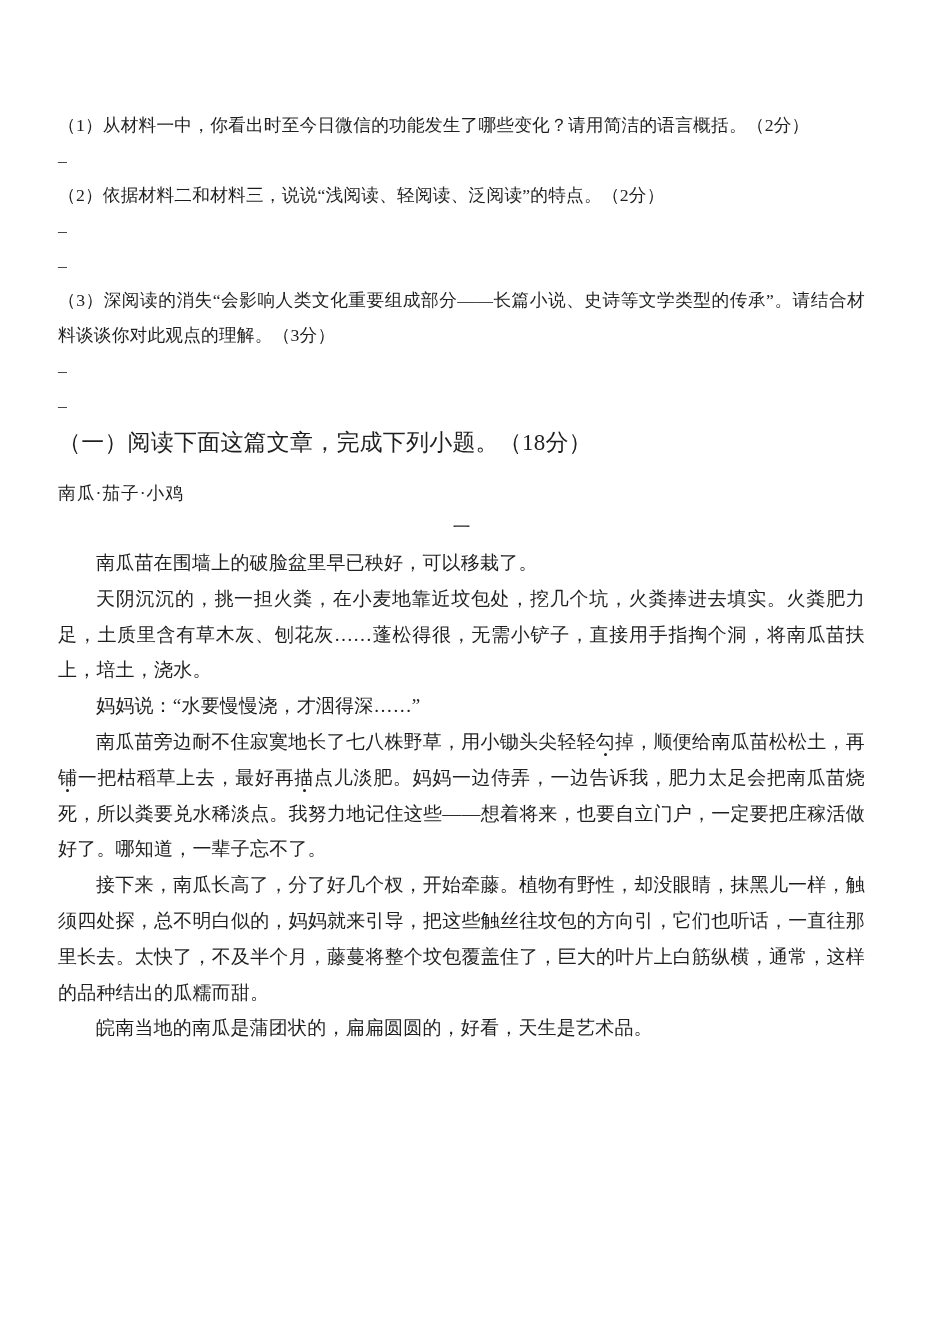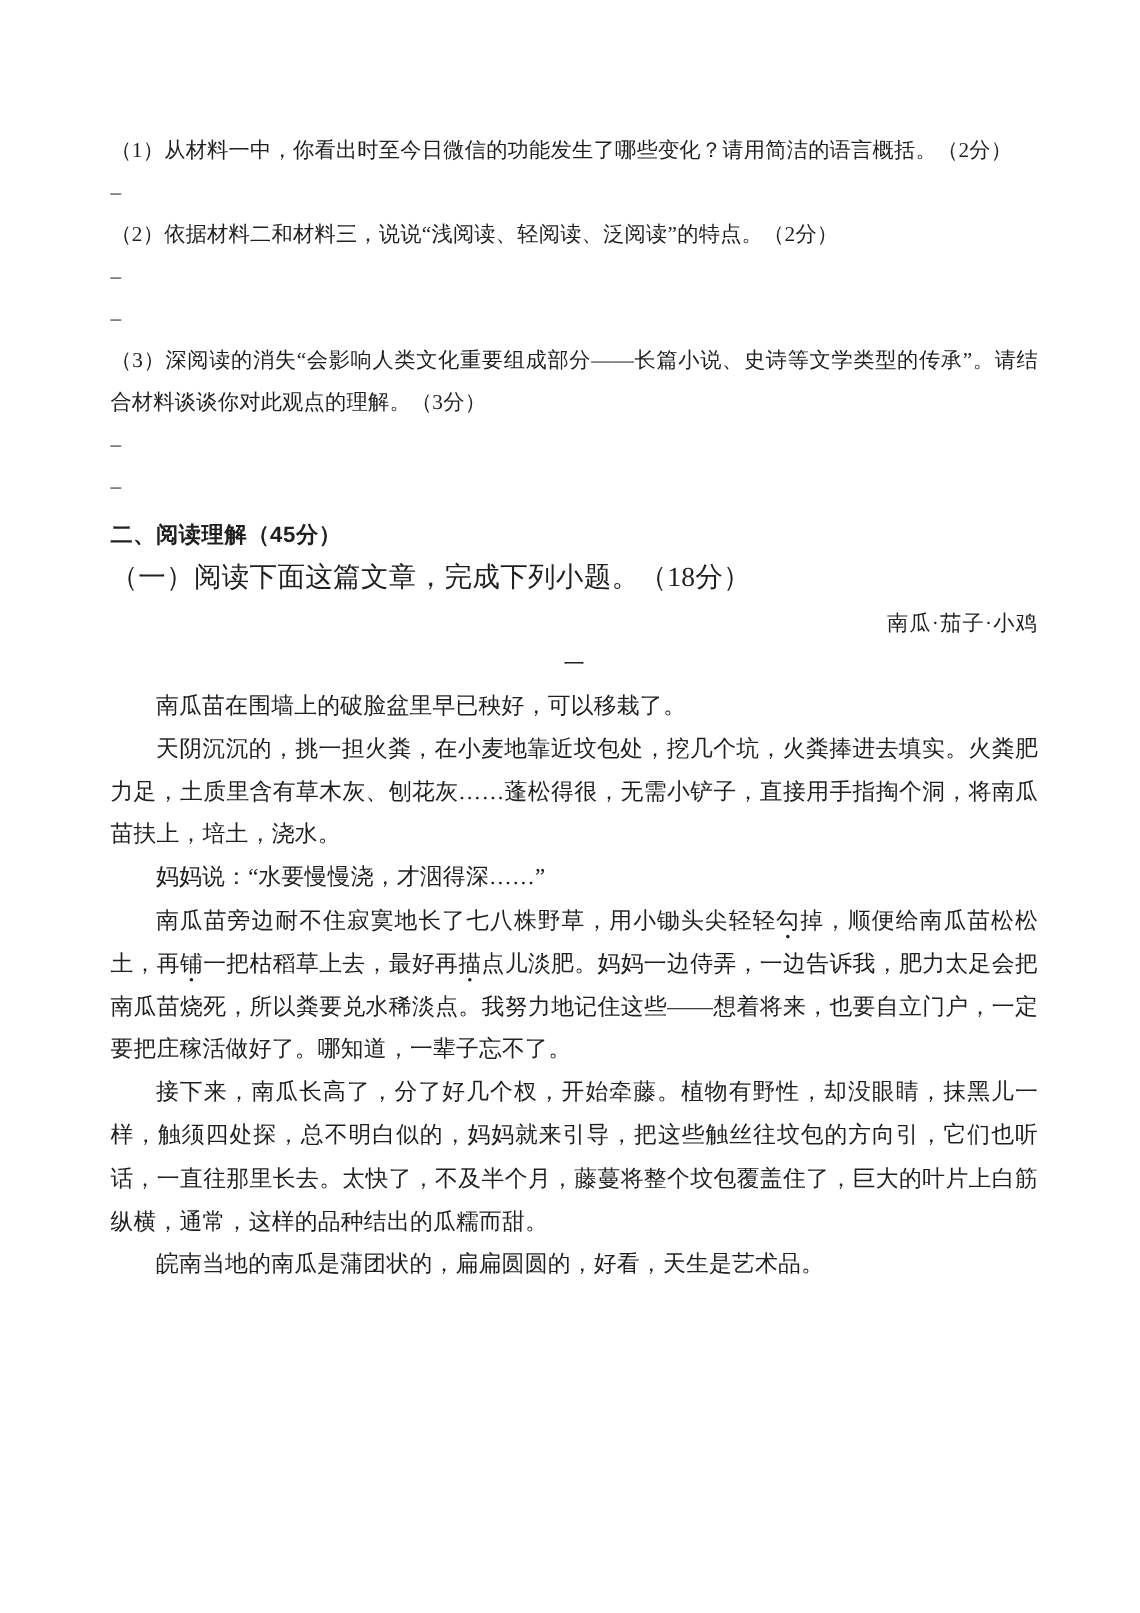--- a/index.html
+++ b/index.html
@@ -7,21 +7,21 @@
   body {
     width: 950px;
     height: 1344px;
     overflow: hidden;
     font-family: "Liberation Serif", "DejaVu Serif", serif;
     color: #1f1f1f;
   }
   .page {
     width: 950px;
     height: 949px;
-    padding: 108px 85px 0 92px;
+    padding: 108px 85px 0 58px;
     background: #ffffff;
   }
   
   .q-text {
     font-size: 17.7px;
     line-height: 35px;
     text-align: justify;
     letter-spacing: 0.2px;
   }
   .blank {
@@ -38,24 +38,24 @@
     letter-spacing: 0.5px;
   }
   .sub-heading {
     margin-top: 5px;
     font-size: 23px;
     line-height: 30px;
     letter-spacing: 0.2px;
   }
   
   .essay-title {
-    margin-top: 6px;
+    margin-top: 18px;
     font-size: 17.7px;
     line-height: 34px;
-    text-align: right;
+    text-align: left;
     letter-spacing: 1px;
   }
   .part-label {
     font-size: 17.7px;
     line-height: 34px;
     text-align: center;
   }
   .essay-body { margin-top: 1px; }
   .essay-body p {
     font-size: 19px;
@@ -87,21 +87,20 @@
       <div class="q-text">（1）从材料一中，你看出时至今日微信的功能发生了哪些变化？请用简洁的语言概括。（2分）</div>
       <div class="blank">–</div>
       <div class="q-text">（2）依据材料二和材料三，说说“浅阅读、轻阅读、泛阅读”的特点。（2分）</div>
       <div class="blank">–</div>
       <div class="blank">–</div>
       <div class="q-text">（3）深阅读的消失“会影响人类文化重要组成部分——长篇小说、史诗等文学类型的传承”。请结合材料谈谈你对此观点的理解。（3分）</div>
       <div class="blank">–</div>
       <div class="blank">–</div>
     </div>
 
-  <div class="section-heading">二、阅读理解（45分）</div>
 
   <div class="sub-heading">（一）阅读下面这篇文章，完成下列小题。（18分）</div>
 
   <div class="essay">
     <div class="essay-title">南瓜·茄子·小鸡</div>
     <div class="part-label">一</div>
     <div id="paragraphs-container" class="essay-body">
         <p><span>南瓜苗在围墙上的破脸盆里早已秧好，可以移栽了。</span></p>
         <p><span>天阴沉沉的，挑一担火粪，在小麦地靠近坟包处，挖几个坑，火粪捧进去填实。火粪肥力足，土质里含有草木灰、刨花灰……蓬松得很，无需小铲子，直接用手指掏个洞，将南瓜苗扶上，培土，浇水。</span></p>
         <p><span>妈妈说：“水要慢慢浇，才洇得深……”</span></p>

